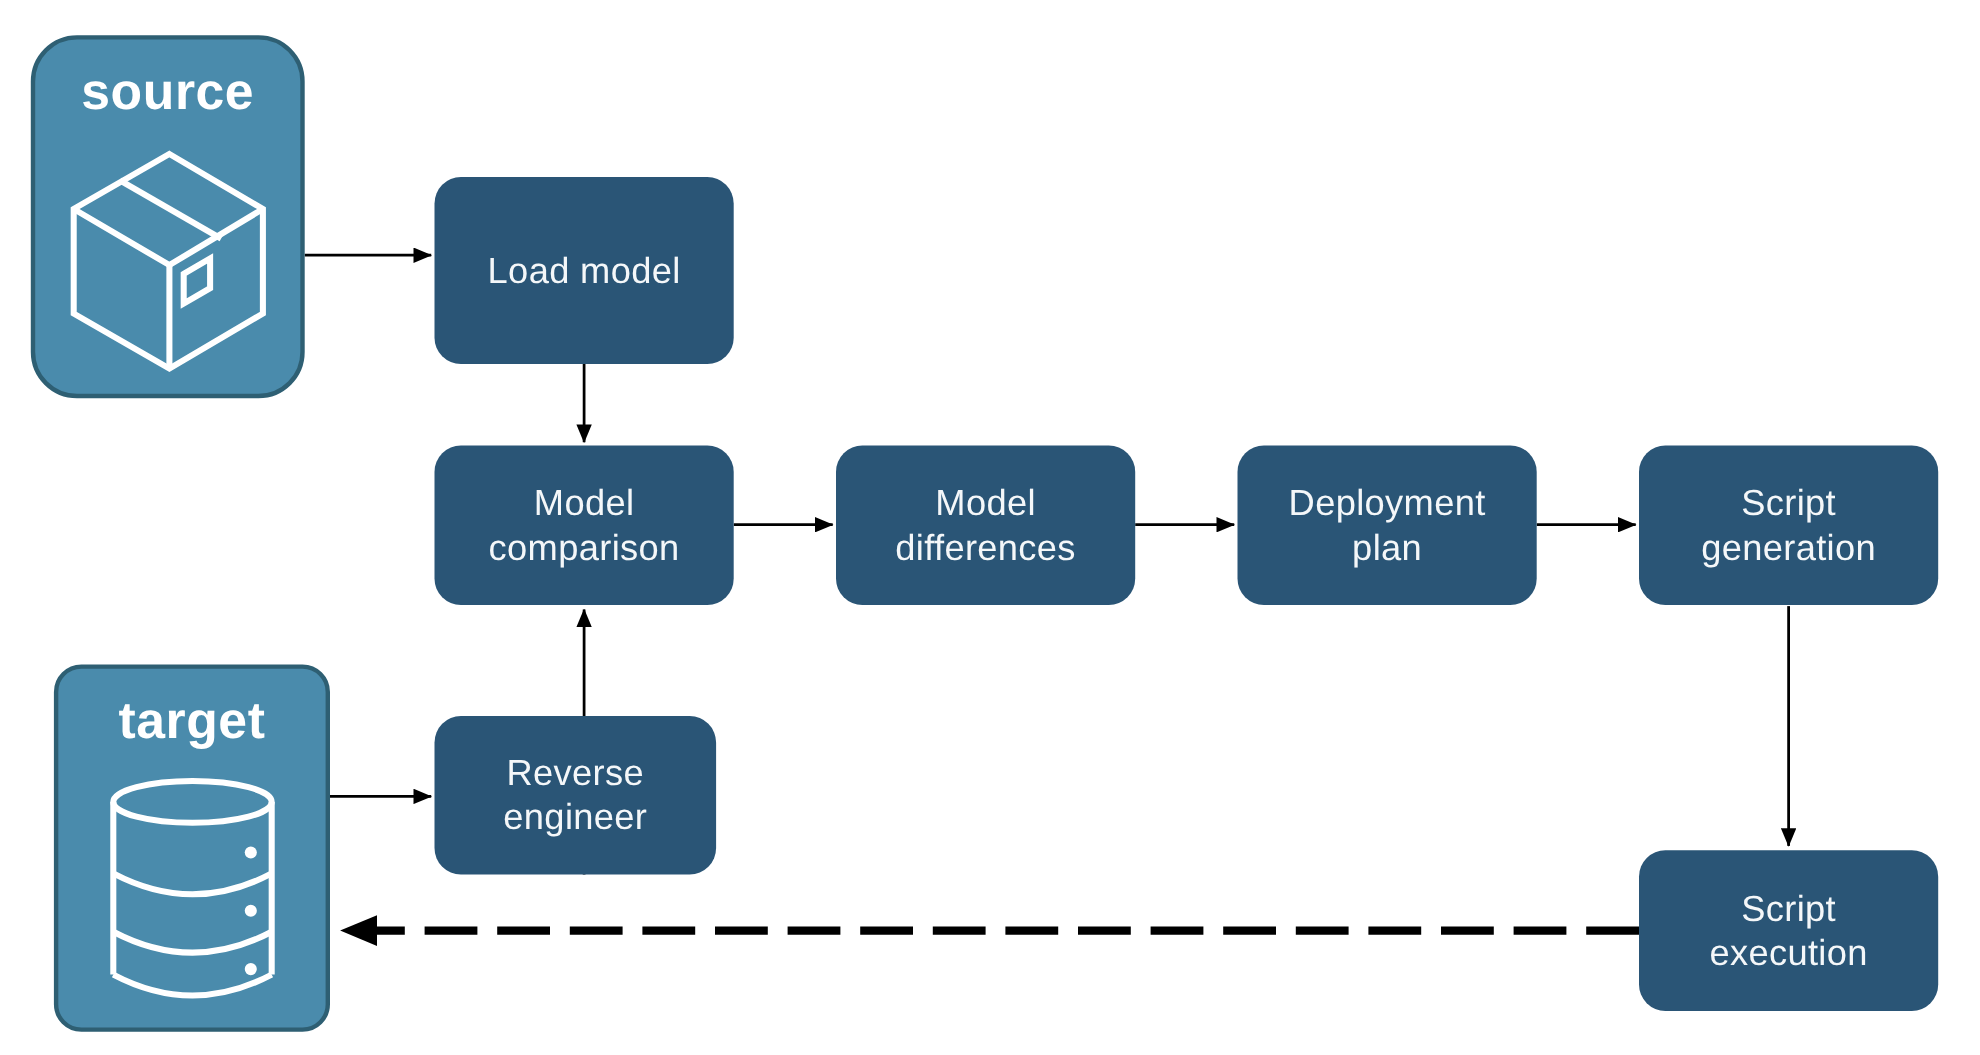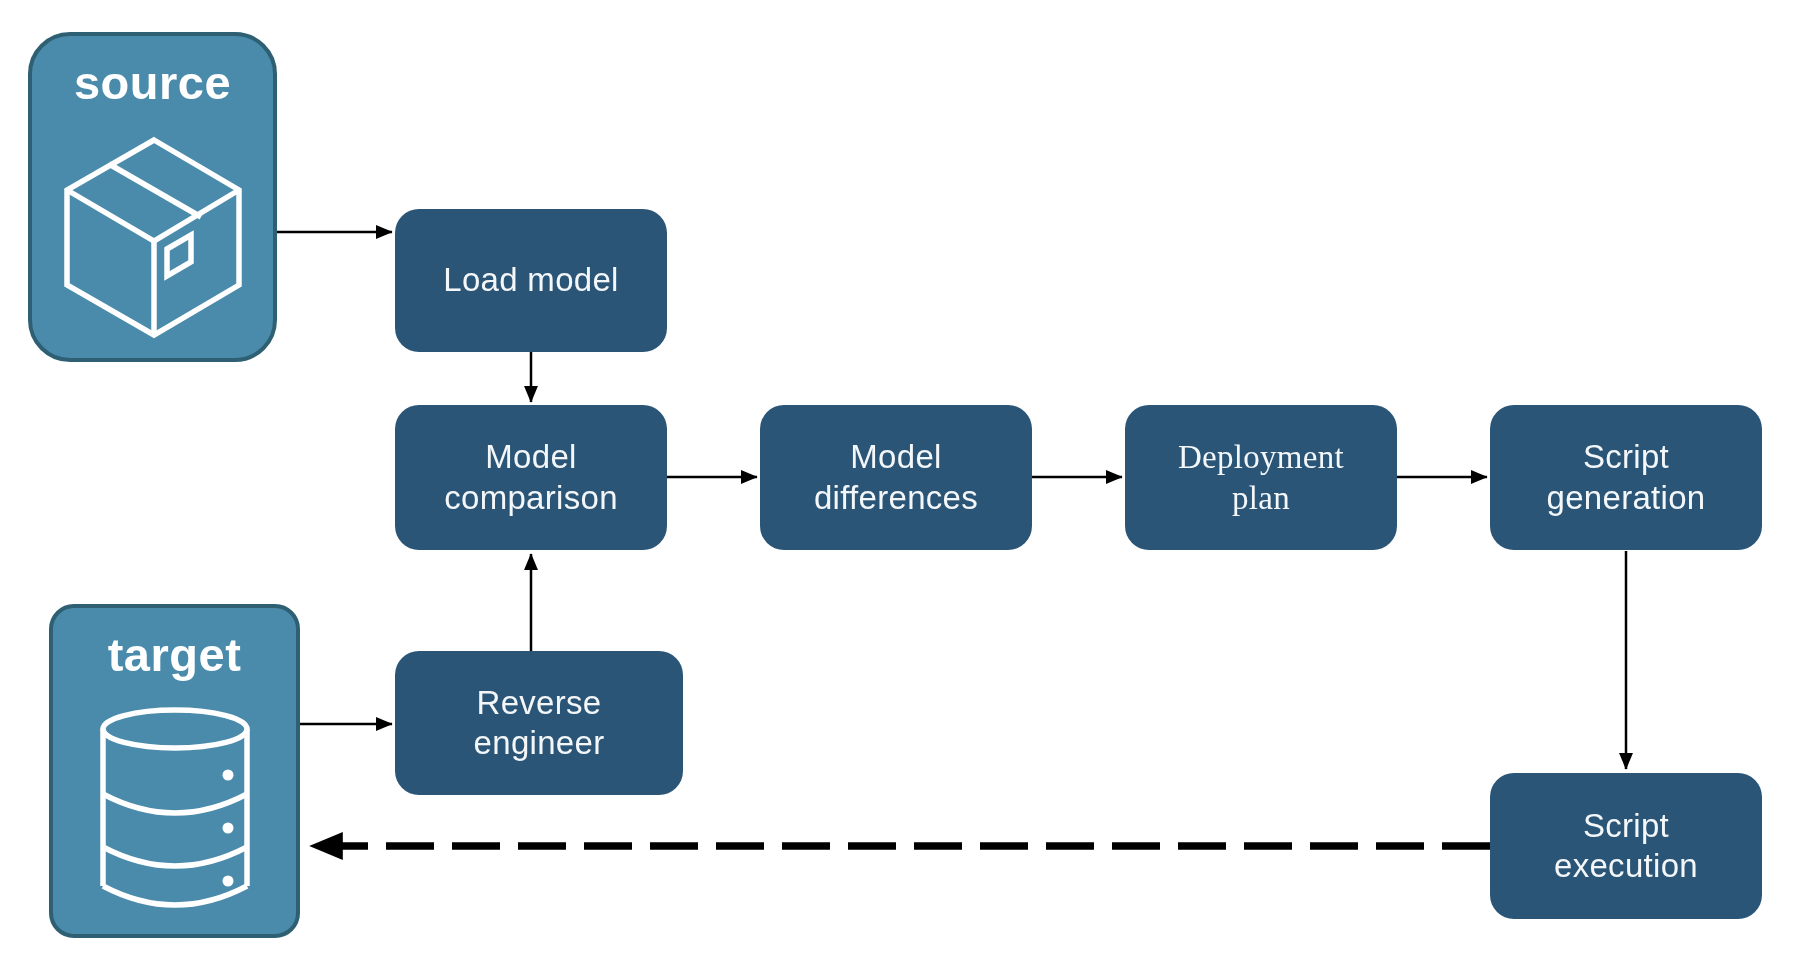--- a/index.html
+++ b/index.html
@@ -95,33 +95,33 @@
       <path class="icon-stroke" d="M147,20 L147,177"></path>
       <path class="icon-stroke" d="M3,85 Q75,123 147,85"></path>
       <path class="icon-stroke" d="M3,138 Q75,176 147,138"></path>
       <path class="icon-stroke" d="M3,177 Q75,215 147,177"></path>
       <circle cx="128" cy="66" r="5.5" fill="#FFFFFF"></circle>
       <circle cx="128" cy="119" r="5.5" fill="#FFFFFF"></circle>
       <circle cx="128" cy="172" r="5.5" fill="#FFFFFF"></circle>
     </svg>
   </div>
 
-  <div class="node" style="left:395px;top:161px;width:272px;height:143px;margin-top:48px;">Load model</div>
+  <div class="node" style="left:395px;top:161px;width:272px;height:170px;">Load model</div>
 
   <div class="node" style="left:395px;top:405px;width:272px;height:145px;">Model
 comparison</div>
 
   <div class="node" style="left:760px;top:405px;width:272px;height:145px;">Model
 differences</div>
 
-  <div class="node" style="left:1125px;top:405px;width:272px;height:145px;font-family:Liberation Serif, serif;">Deployment
+  <div class="node" style="left:1125px;top:405px;width:272px;height:145px;">Deployment
 plan</div>
 
   <div class="node" style="left:1490px;top:405px;width:272px;height:145px;">Script
 generation</div>
 
-  <div class="node" style="left:395px;top:651px;width:288px;height:144px;">Reverse
+  <div class="node" style="left:395px;top:651px;width:256px;height:144px;">Reverse
 engineer</div>
 
   <div class="node" style="left:1490px;top:773px;width:272px;height:146px;">Script
 execution</div>
 
 </div>
 
 </body></html>

